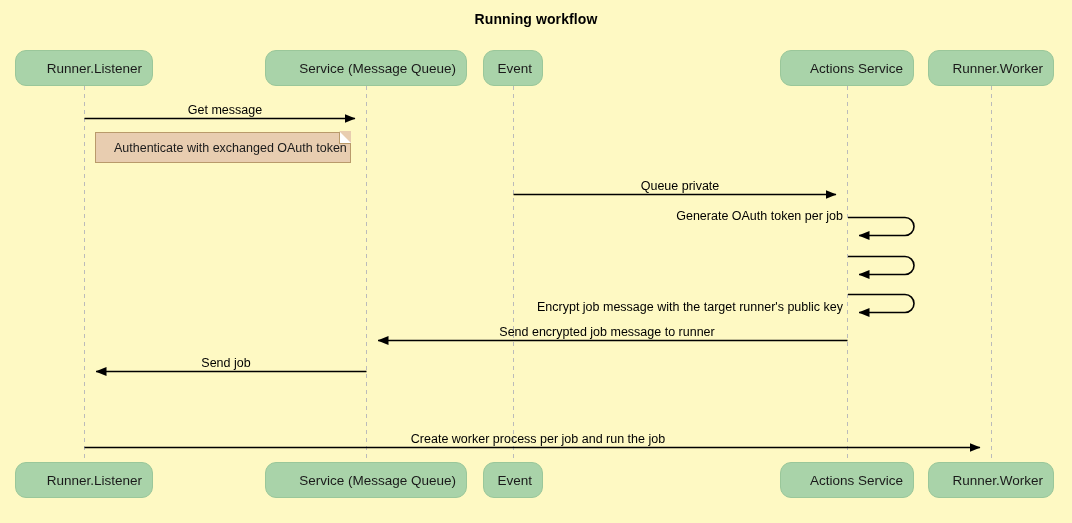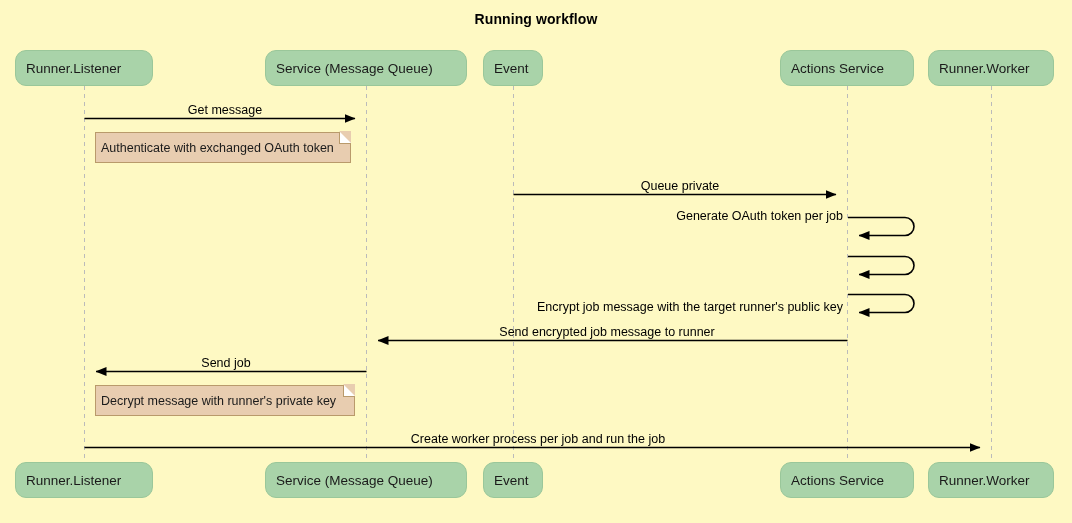--- a/index.html
+++ b/index.html
@@ -42,36 +42,36 @@
   
   .participant {
     position: absolute;
     box-sizing: border-box;
     height: 36px;
     border-radius: 11px;
     background: #a9d3a9;
     border: 1px solid #9ac79a;
     display: flex;
     align-items: center;
-    justify-content: flex-start;
+    justify-content: flex-end;
     font-size: 13.5px;
     color: #1a1a1a;
     white-space: nowrap;
     padding: 0 10px;
   }
   
   .note {
     position: absolute;
     box-sizing: border-box;
     height: 31px;
     background: #e8cdb0;
     border: 1px solid #b99a6b;
     display: flex;
     align-items: center;
-    padding: 0 5px;
+    padding: 0 18px;
     font-size: 12.5px;
     color: #1a1a1a;
     white-space: nowrap;
   }
   .note .fold {
     position: absolute;
     top: -1px;
     right: -1px;
     width: 11px;
     height: 11px;
@@ -196,18 +196,14 @@
 
   <div class="msg-label center" style="left:226px; top:356px;">Send job</div>
 
   <div class="msg-label center" style="left:538px; top:432px;">Create worker process per job and run the job</div>
 
   <div class="note" style="left:95px; top:132px; width:256px;">
     <span>Authenticate with exchanged OAuth token</span>
     <span class="fold"></span>
   </div>
 
-  <div class="note" style="left:95px; top:385px; width:260px;">
-    <span>Decrypt message with runner's private key</span>
-    <span class="fold"></span>
-  </div>
 
 </div>
 
 </body></html>

